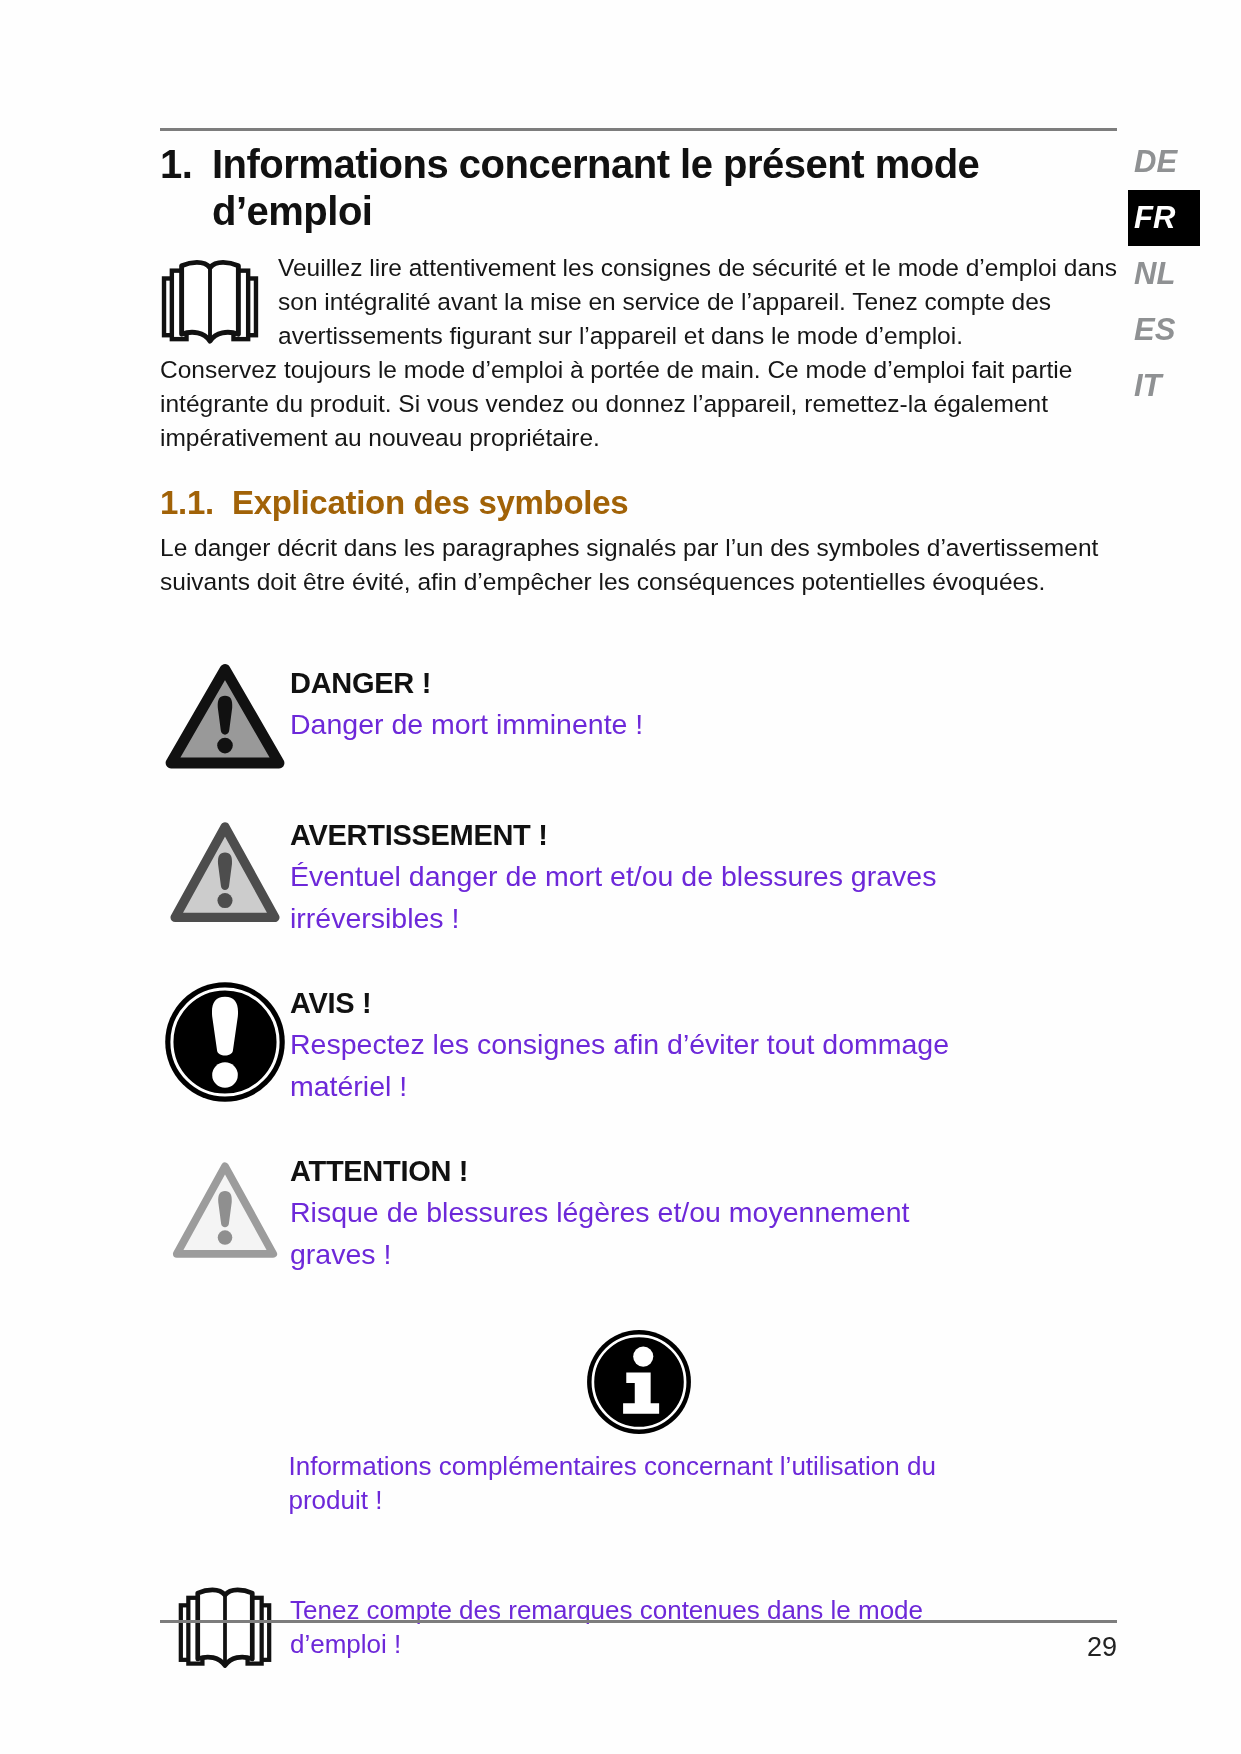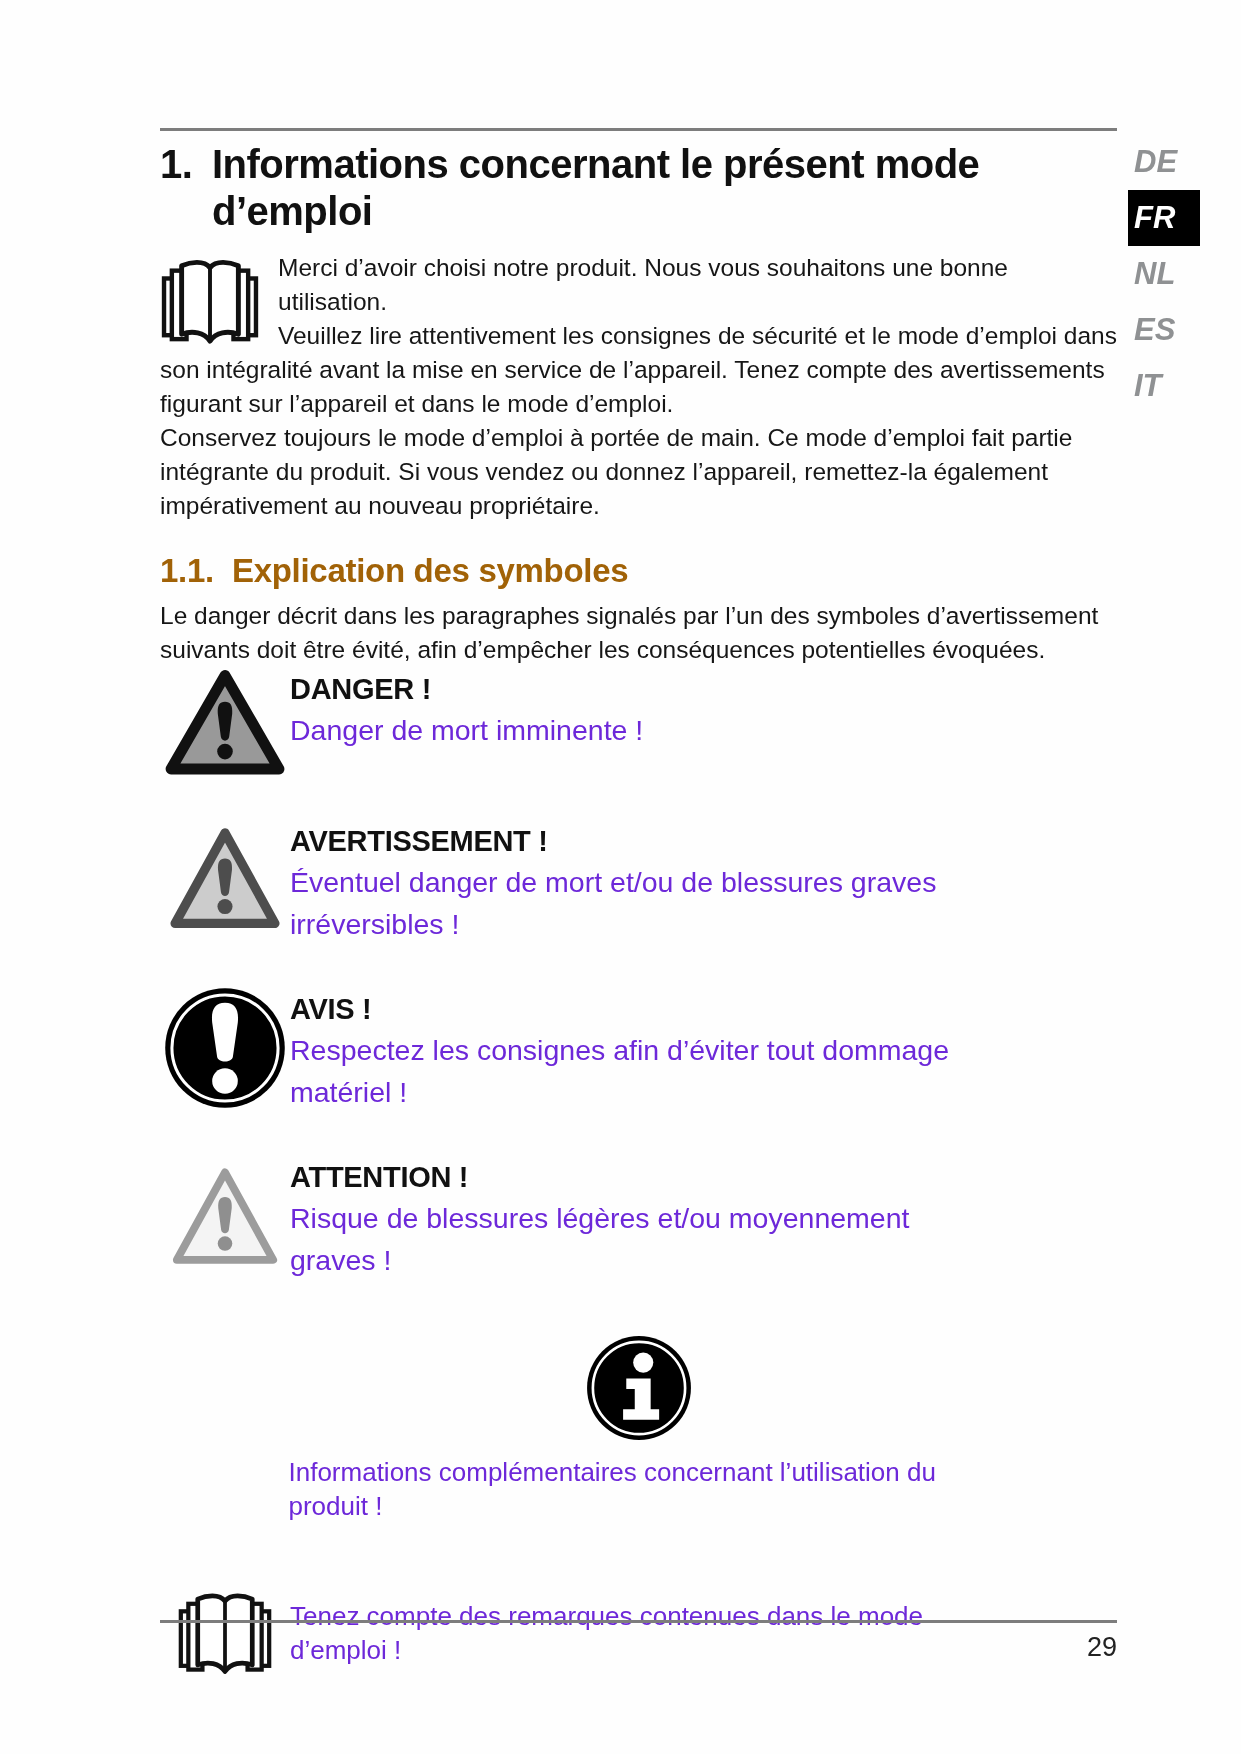--- a/index.html
+++ b/index.html
@@ -43,21 +43,21 @@
   
   .intro { margin-top:6px; }
   .intro .book-float {
     float:left; width:100px; height:90px; margin:4px 18px 6px 0;
   }
   .body-text {
     font-size:24.5px; line-height:34px; color:#161616;
   }
   .intro p + p, .section-intro { margin-top:0; }
   
-  .symbols { }
+  .symbols { margin-top:62px; }
   .symbol-row {
     display:flex; align-items:flex-start;
     margin-bottom:42px; min-height:110px;
   }
   .symbol-row.center { align-items:center; }
   .symbol-icon-cell {
     flex:0 0 130px; display:flex; justify-content:center; align-items:center;
   }
   .symbol-text { max-width:700px; padding-top:2px; }
   .symbol-title {
@@ -132,21 +132,20 @@
 
     <h1 class="doc-h1">
       <span class="h-num">1.</span>
       <span class="h-text">Informations concernant le présent mode d’emploi</span>
     </h1>
 
     <div class="intro body-text">
       <svg class="book-float" viewBox="0 0 100 92">
         <use href="#book-glyph"></use>
       </svg>
-      <p>Merci d’avoir choisi notre produit. Nous vous souhaitons une bonne utilisation.</p>
       <p>Veuillez lire attentivement les consignes de sécurité et le mode d’emploi dans son intégralité avant la mise en service de l’appareil. Tenez compte des avertissements figurant sur l’appareil et dans le mode d’emploi.</p>
       <p>Conservez toujours le mode d’emploi à portée de main. Ce mode d’emploi fait partie intégrante du produit. Si vous vendez ou donnez l’appareil, remettez-la également impérativement au nouveau propriétaire.</p>
     </div>
 
     <h2 class="doc-h2">
       <span class="h-num">1.1.</span>
       <span class="h-text">Explication des symboles</span>
     </h2>
 
     <p class="body-text section-intro">Le danger décrit dans les paragraphes signalés par l’un des symboles d’avertissement suivants doit être évité, afin d’empêcher les conséquences potentielles évoquées.</p>

